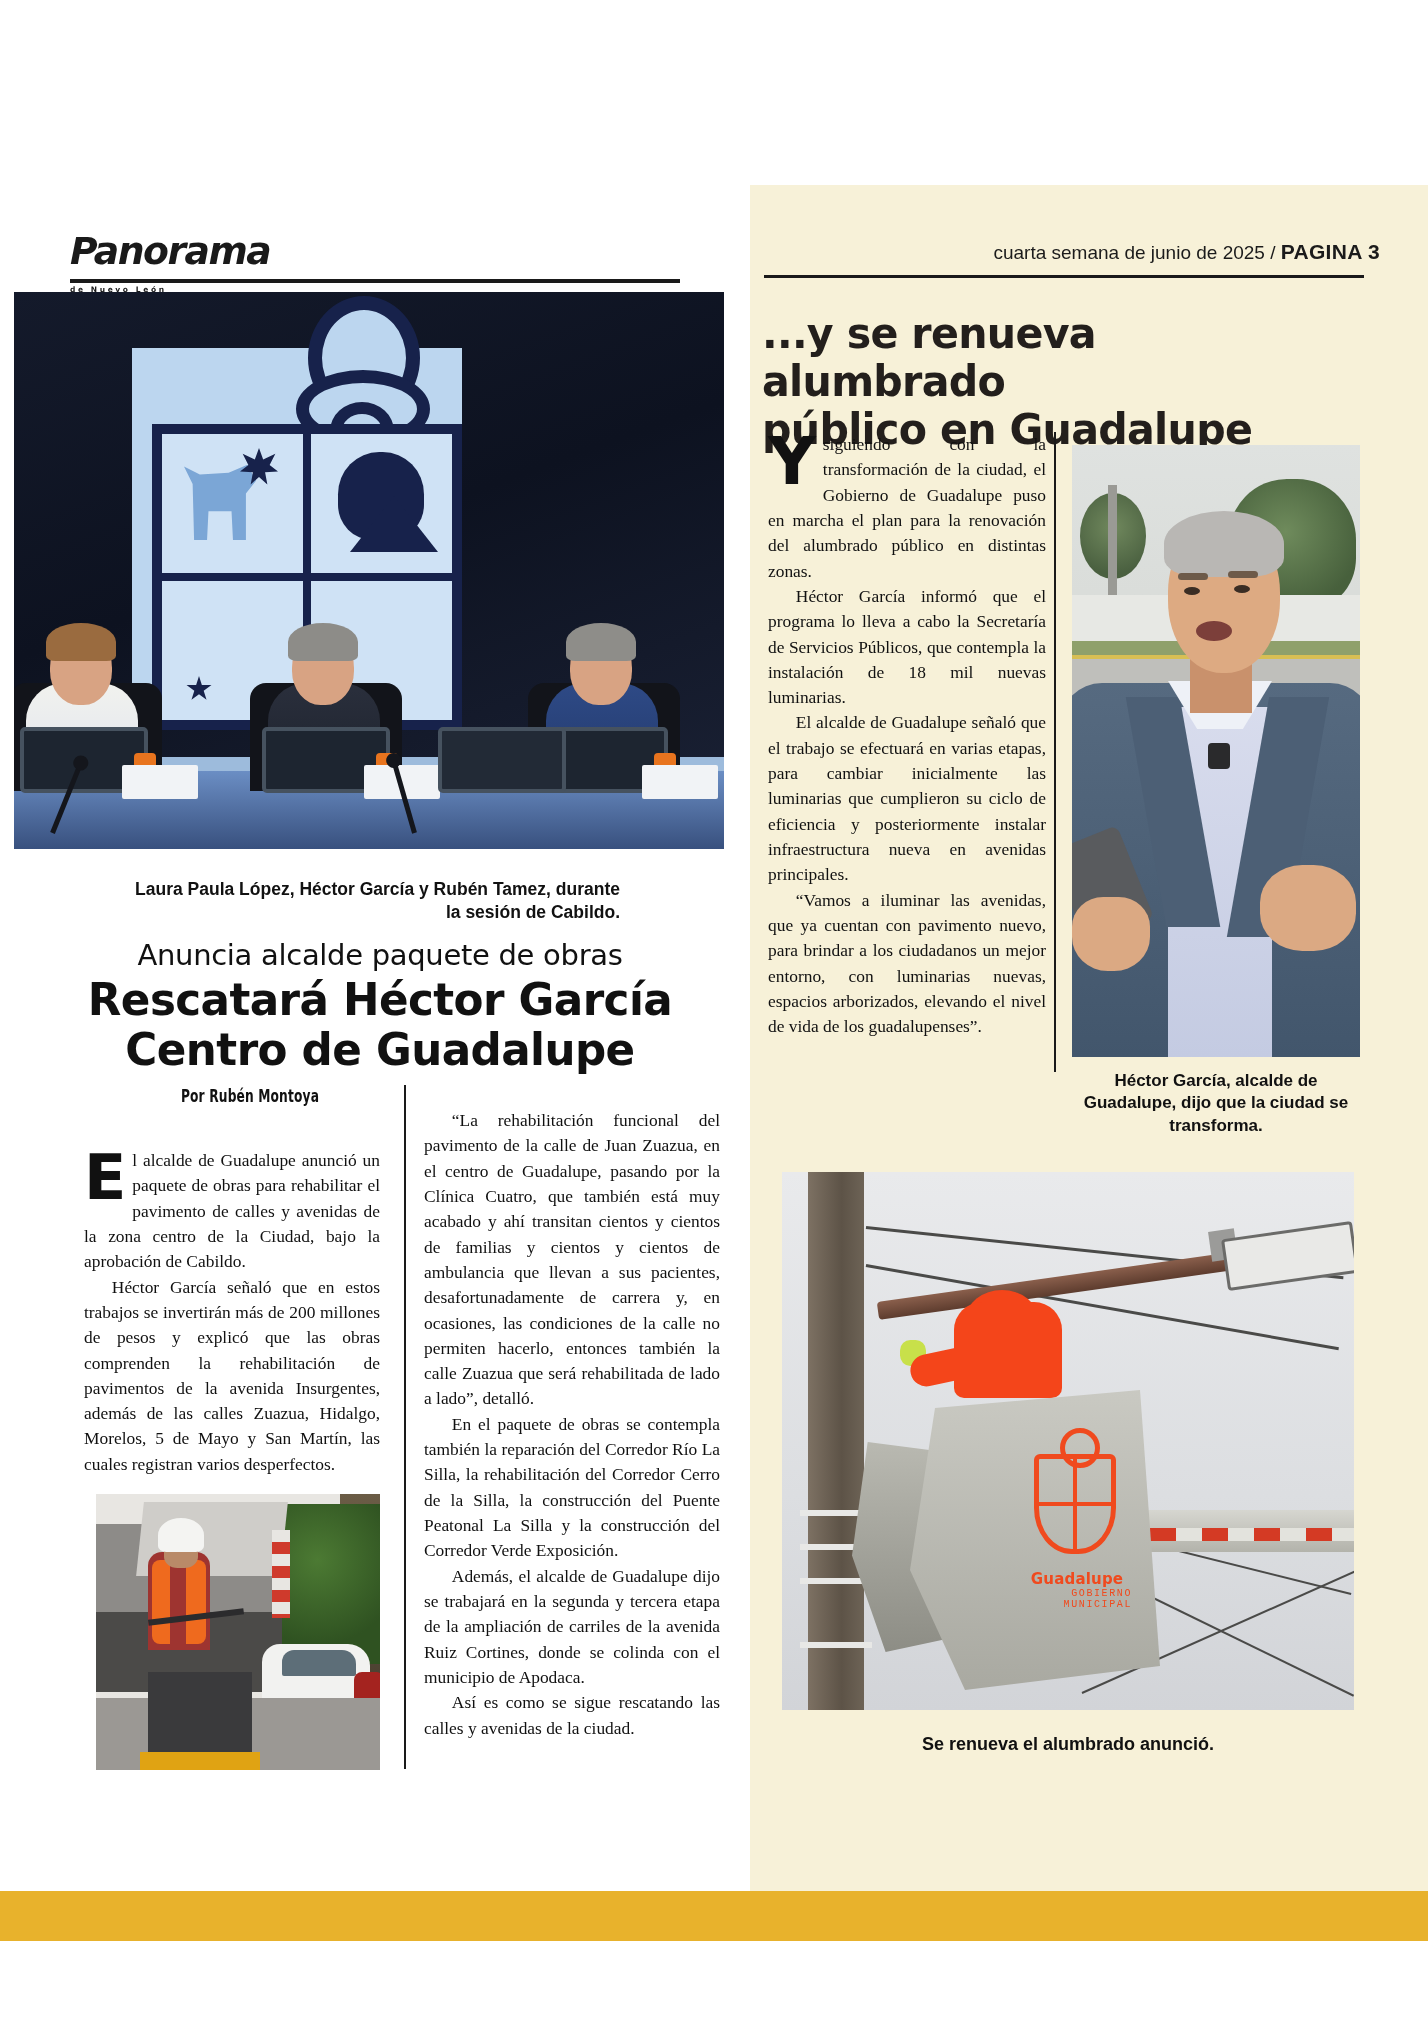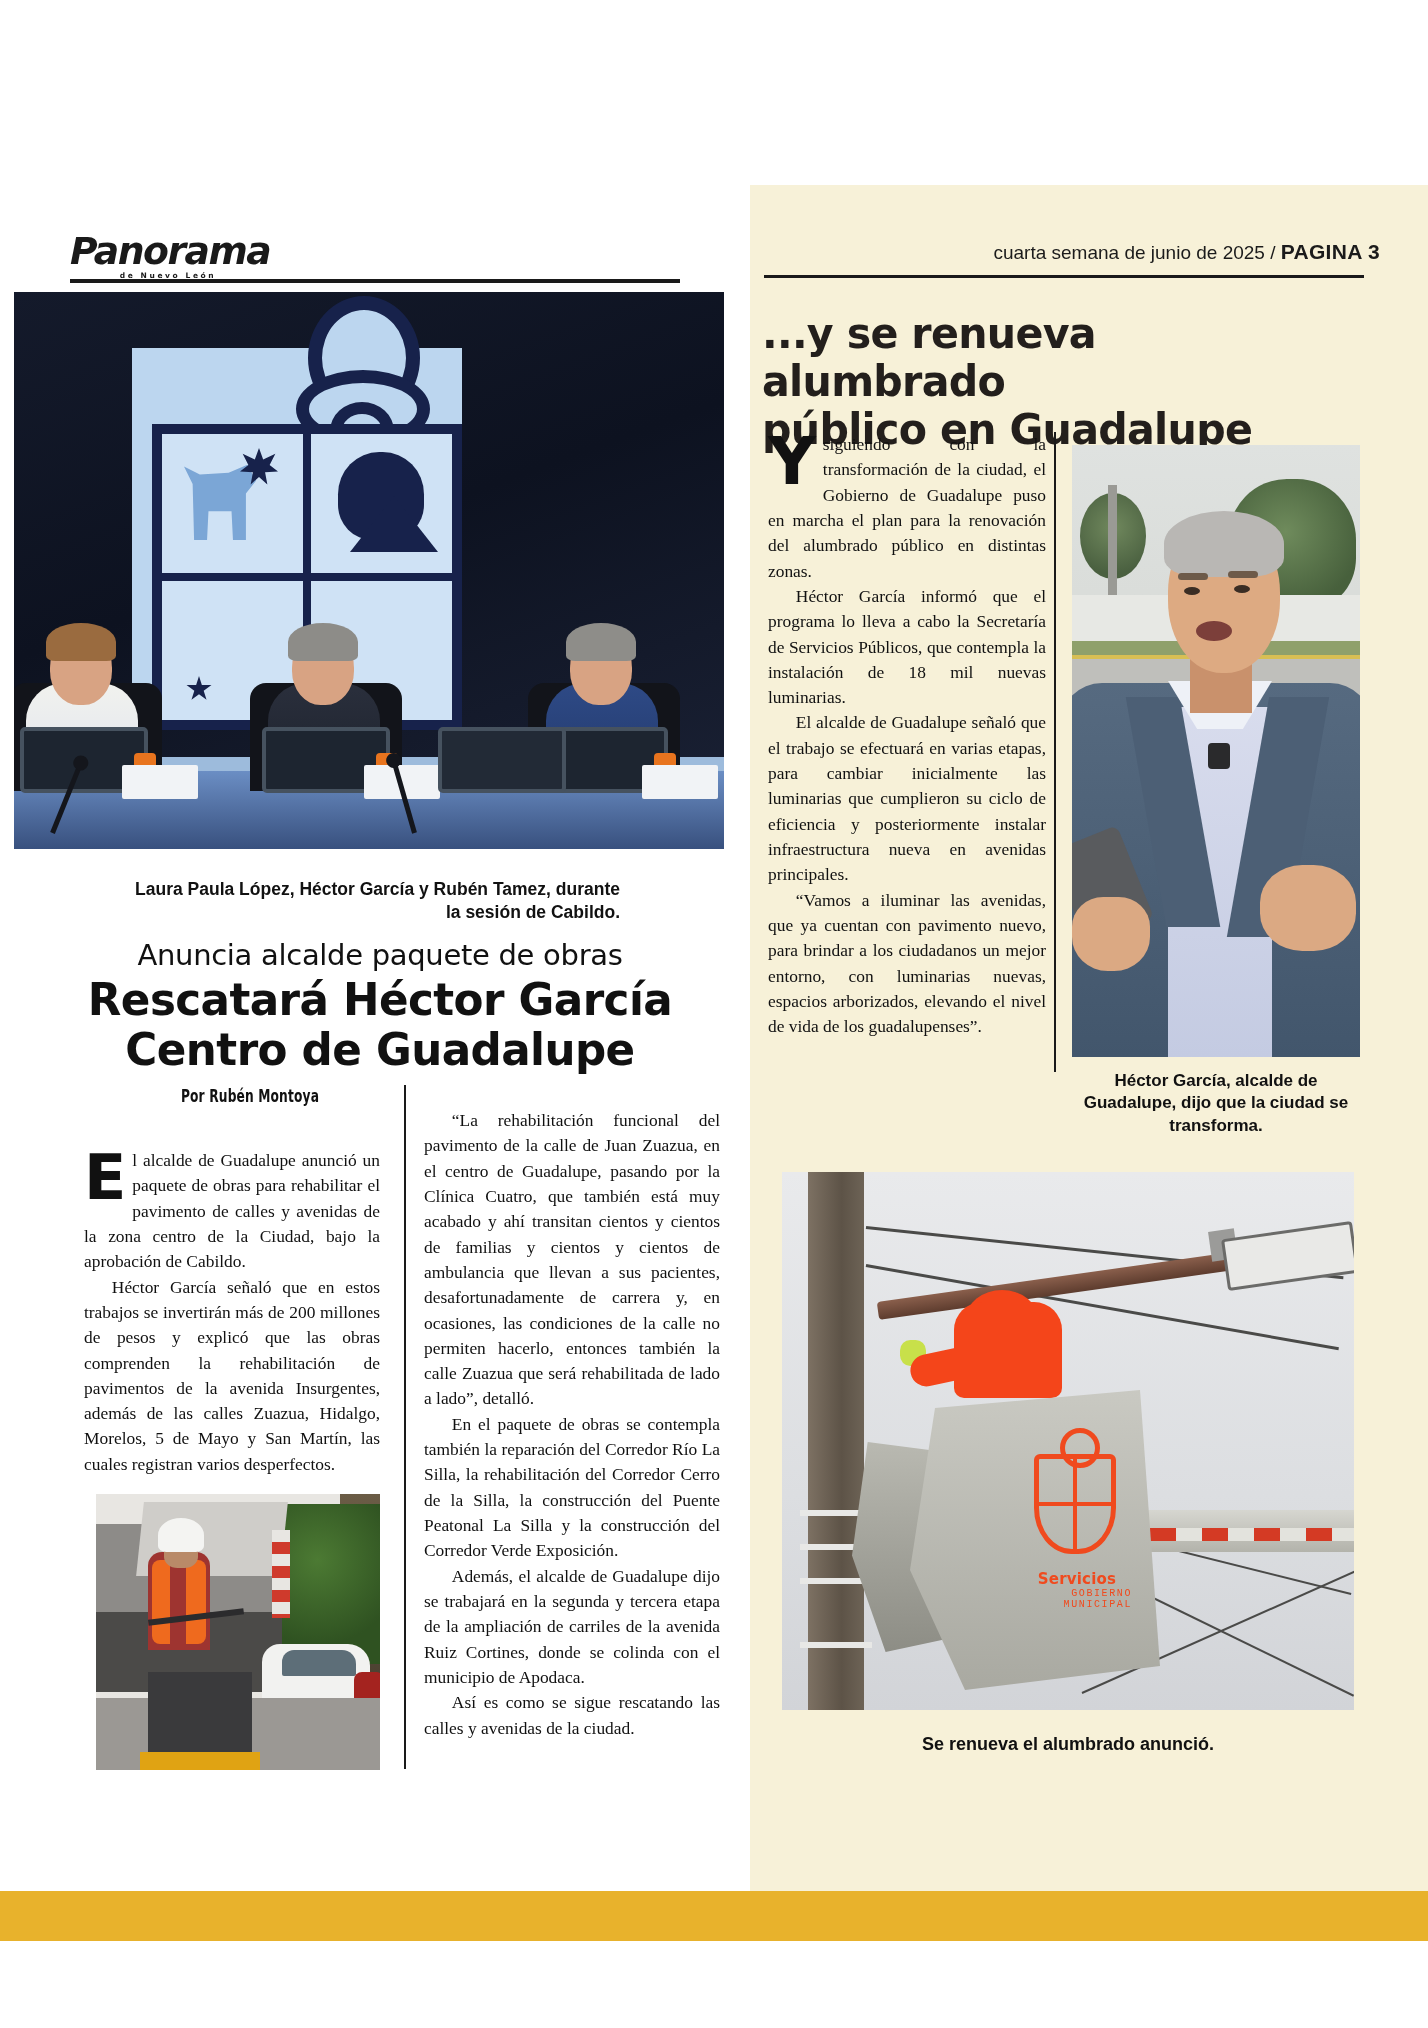--- a/index.html
+++ b/index.html
@@ -31,21 +31,21 @@
     font-family:"DejaVu Sans",sans-serif;
     font-style:italic;font-weight:900;
     font-size:37px;letter-spacing:-1.5px;
     color:#1a1a1a;line-height:1;
     transform:scaleX(1.02);
     transform-origin:left top;
   }
   .masthead .logo-sub{
     font-family:"DejaVu Sans",sans-serif;
     font-weight:700;font-size:7.5px;letter-spacing:2.6px;
-    color:#1a1a1a;text-align:center;width:196px;margin-top:1px;
+    color:#1a1a1a;text-align:left;width:196px;margin-top:15px;
   }
   .head-right{
     position:absolute;right:48px;top:240px;
     font-family:"Liberation Sans",sans-serif;
     font-size:19px;color:#1b1b1b;white-space:nowrap;
   }
   .head-right b{font-weight:bold;font-size:21px;letter-spacing:.3px;}
   .rule-left{
     position:absolute;left:70px;top:279px;width:610px;height:4px;background:#1a1a1a;
   }
@@ -525,21 +525,21 @@
       <div class="lum-boom"></div>
       <div class="lum-stripe"></div>
       <div class="lum-bucket2"></div>
       <div class="lum-bucket"></div>
       <div class="lum-shield">
         <div class="lum-shield-b"></div>
         <div class="lum-shield-v"></div>
         <div class="lum-shield-h"></div>
         <div class="lum-shield-cap"></div>
       </div>
-      <div class="lum-gtext">Servicios</div>
+      <div class="lum-gtext">Guadalupe</div>
       <div class="lum-gsub">GOBIERNO MUNICIPAL</div>
     </div>
   </div>
 
   <div class="cap-luminaria">Se renueva el alumbrado anunció.</div>
 
   <div class="footer-bar"></div>
 </div>
 
 </body></html>

